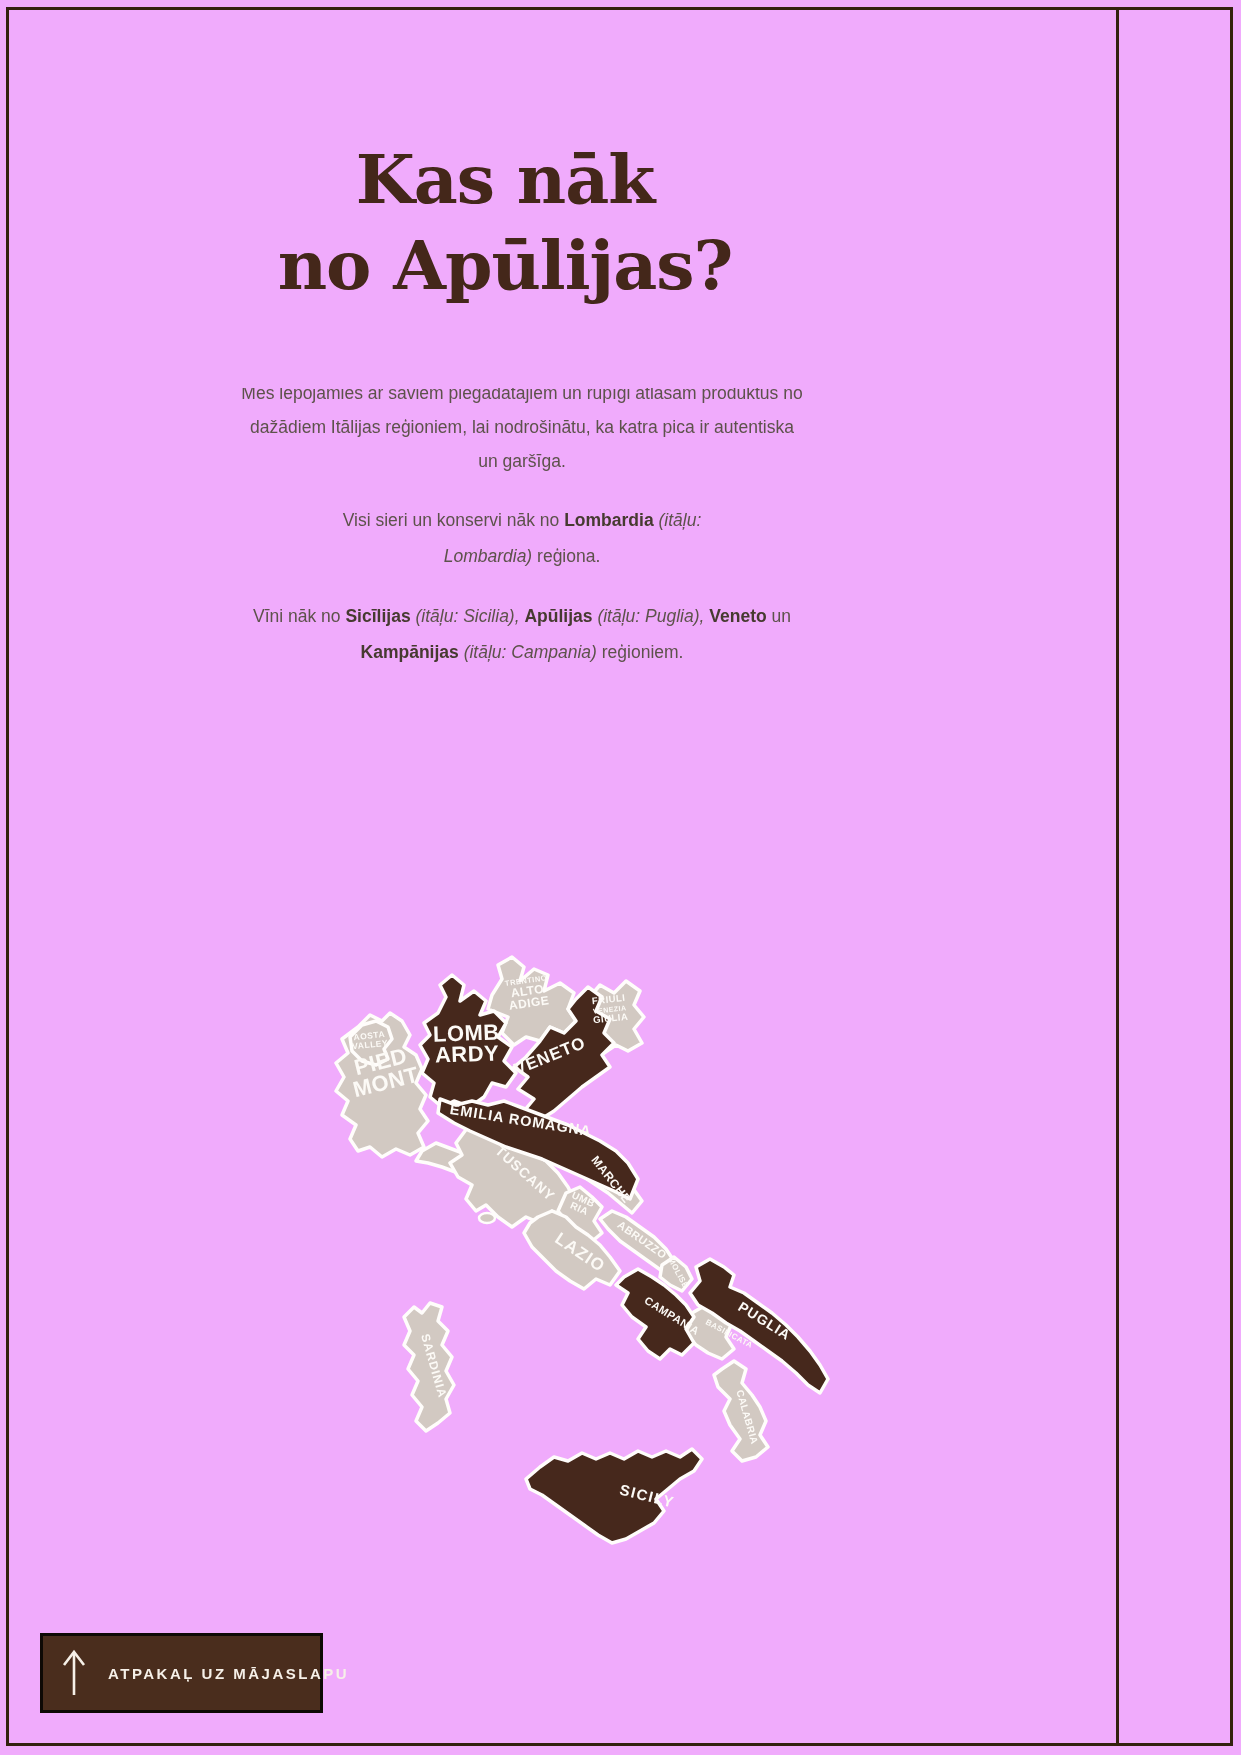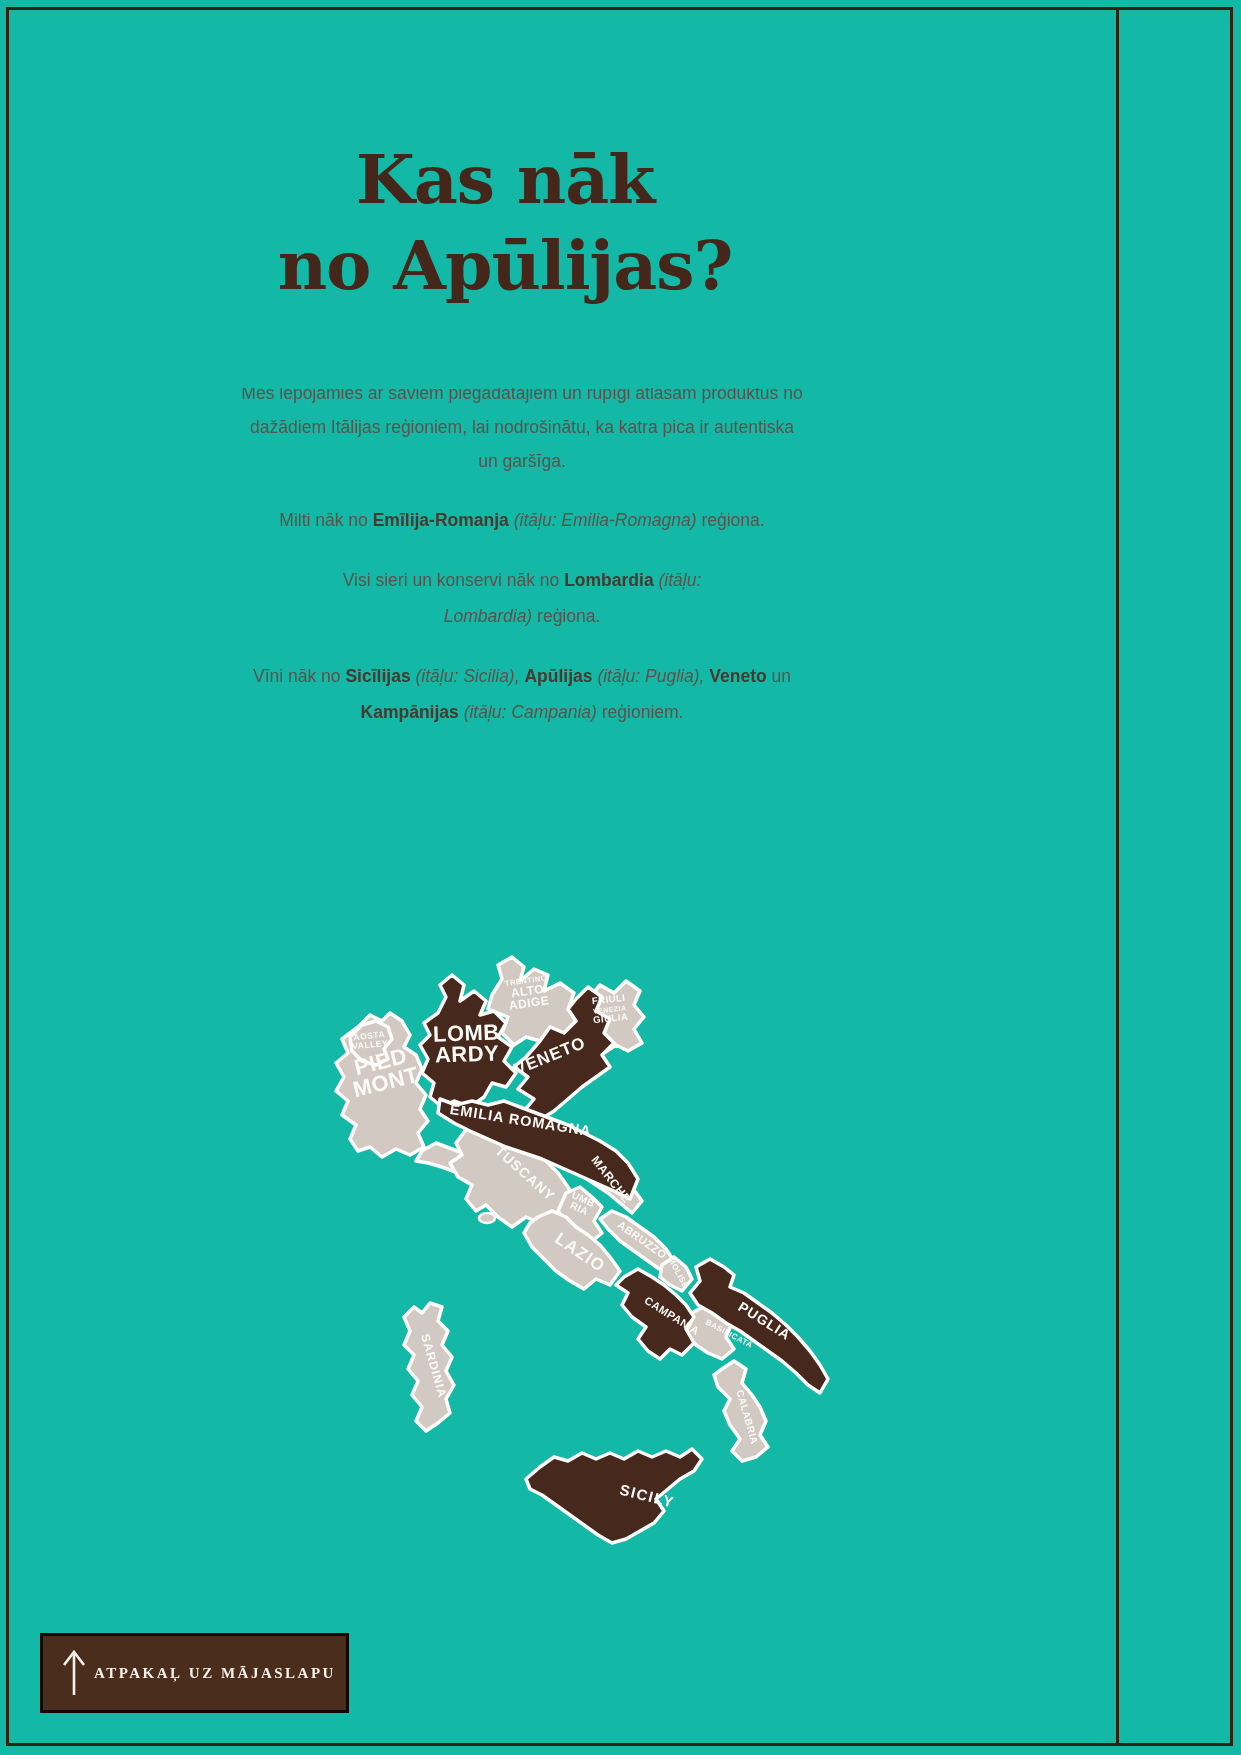--- a/index.html
+++ b/index.html
@@ -1,59 +1,58 @@
 <!DOCTYPE html>
 <html><head>
 <meta charset="utf-8">
 <style>
   html,body{margin:0;padding:0;background:#ffffff;}
-  .page{position:relative;width:1241px;height:1755px;background:#14b8a6;overflow:hidden;
+  .page{position:relative;width:1241px;height:1755px;background:#f0abfc;overflow:hidden;
         font-family:"Liberation Sans",sans-serif;}
   .frame{position:absolute;left:6px;top:7px;width:1227px;height:1739px;
          border:3px solid #33200f;box-sizing:border-box;pointer-events:none;}
   .vdivider{position:absolute;left:1116px;top:7px;width:3px;height:1739px;background:#33200f;}
   .title{position:absolute;top:136px;left:0;width:1010px;margin:0;text-align:center;
          font-family:"DejaVu Serif","Liberation Serif",serif;font-weight:700;
          font-size:68px;line-height:86px;letter-spacing:-1px;color:#44271a;}
   .text-col{position:absolute;top:388px;left:212px;width:620px;text-align:center;
             color:#5d524b;font-size:17.5px;line-height:34px;}
   .intro-clip{overflow:hidden;width:580px;margin:0 auto;}
   .intro-inner{margin:-12px 0 0 0;}
   .para{margin:24px 0 0 0;line-height:36px;}
   .para .bold{font-weight:700;color:#463a30;}
   .para .italic{font-style:italic;}
   .map-wrap{position:absolute;left:330px;top:955px;width:505px;height:595px;}
   .map-wrap svg{width:100%;height:100%;display:block;}
   .map-label{font-family:"Liberation Sans",sans-serif;font-weight:700;
              text-anchor:middle;fill:#fcfaf6;}
-  .back-btn{position:absolute;left:40px;top:1633px;width:309px;height:80px;
+  .back-btn{position:absolute;left:40px;top:1633px;width:283px;height:80px;
             background:#4a2d1d;border:3px solid #0e0905;box-sizing:border-box;
-            display:flex;align-items:center;gap:5px;padding:0 0 0 16px;cursor:pointer;
-            font-family:Liberation Serif, serif;}
+            display:flex;align-items:center;gap:19px;padding:0 0 0 16px;cursor:pointer;
+            font-family:Liberation Sans, sans-serif;}
   .back-btn span{color:#f6f0e8;font-weight:700;font-size:15px;letter-spacing:2.5px;white-space:nowrap;}
   .arrow-icon{flex:0 0 auto;}
 </style>
 </head>
 <body>
 
 <div class="page">
   <div class="frame"></div>
   <div class="vdivider"></div>
 
   <h1 class="title">
     <span>Kas nāk</span><br>
     <span>no Apūlijas?</span>
   </h1>
 
   <div class="text-col">
     <div class="intro-clip">
       <p class="intro-inner" id="intro">Mēs lepojamies ar saviem piegādātājiem un rūpīgi atlasām produktus no<br>dažādiem Itālijas reģioniem, lai nodrošinātu, ka katra pica ir autentiska<br>un garšīga.</p>
     </div>
     <div id="paragraphs">
-        <p class="para"><span>Milti nāk no </span><span class="bold">Emīlija-Romanja</span><span> </span><span class="italic">(itāļu: Emilia-Romagna)</span><span> reģiona.</span></p>
         <p class="para"><span>Visi sieri un konservi nāk no </span><span class="bold">Lombardia</span><span> </span><span class="italic">(itāļu:</span><br><span class="italic">Lombardia)</span><span> reģiona.</span></p>
         <p class="para"><span>Vīni nāk no </span><span class="bold">Sicīlijas</span><span> </span><span class="italic">(itāļu: Sicilia),</span><span> </span><span class="bold">Apūlijas</span><span> </span><span class="italic">(itāļu: Puglia),</span><span> </span><span class="bold">Veneto</span><span> un</span><br><span class="bold">Kampānijas</span><span> </span><span class="italic">(itāļu: Campania)</span><span> reģioniem.</span></p>
       </div>
   </div>
 
   <div class="map-wrap">
     <svg id="map-svg" viewBox="0 0 505 595" xmlns="http://www.w3.org/2000/svg">
         <path d="M28,72 L40,60 L52,66 L60,58 L72,66 L80,80 L74,92 L86,100 L92,114 L86,128 L96,140 L90,154 L98,166 L88,178 L94,192 L80,200 L66,194 L52,202 L40,192 L28,196 L20,184 L26,170 L12,160 L18,146 L6,136 L14,122 L6,108 L18,98 L12,84 Z" fill="#d2c9c2" stroke="#fffdfb" stroke-width="3.5" stroke-linejoin="round"></path>
         <path d="M20,82 L32,70 L46,66 L58,72 L62,84 L54,94 L58,104 L46,110 L32,106 L22,96 Z" fill="#d2c9c2" stroke="#fffdfb" stroke-width="3.5" stroke-linejoin="round"></path>
         <path d="M162,40 L172,24 L168,10 L182,2 L194,12 L190,26 L204,14 L218,20 L214,36 L230,28 L244,38 L238,54 L246,66 L234,78 L220,72 L210,86 L196,82 L184,90 L172,78 L178,62 L158,54 Z" fill="#d2c9c2" stroke="#fffdfb" stroke-width="3.5" stroke-linejoin="round"></path>

